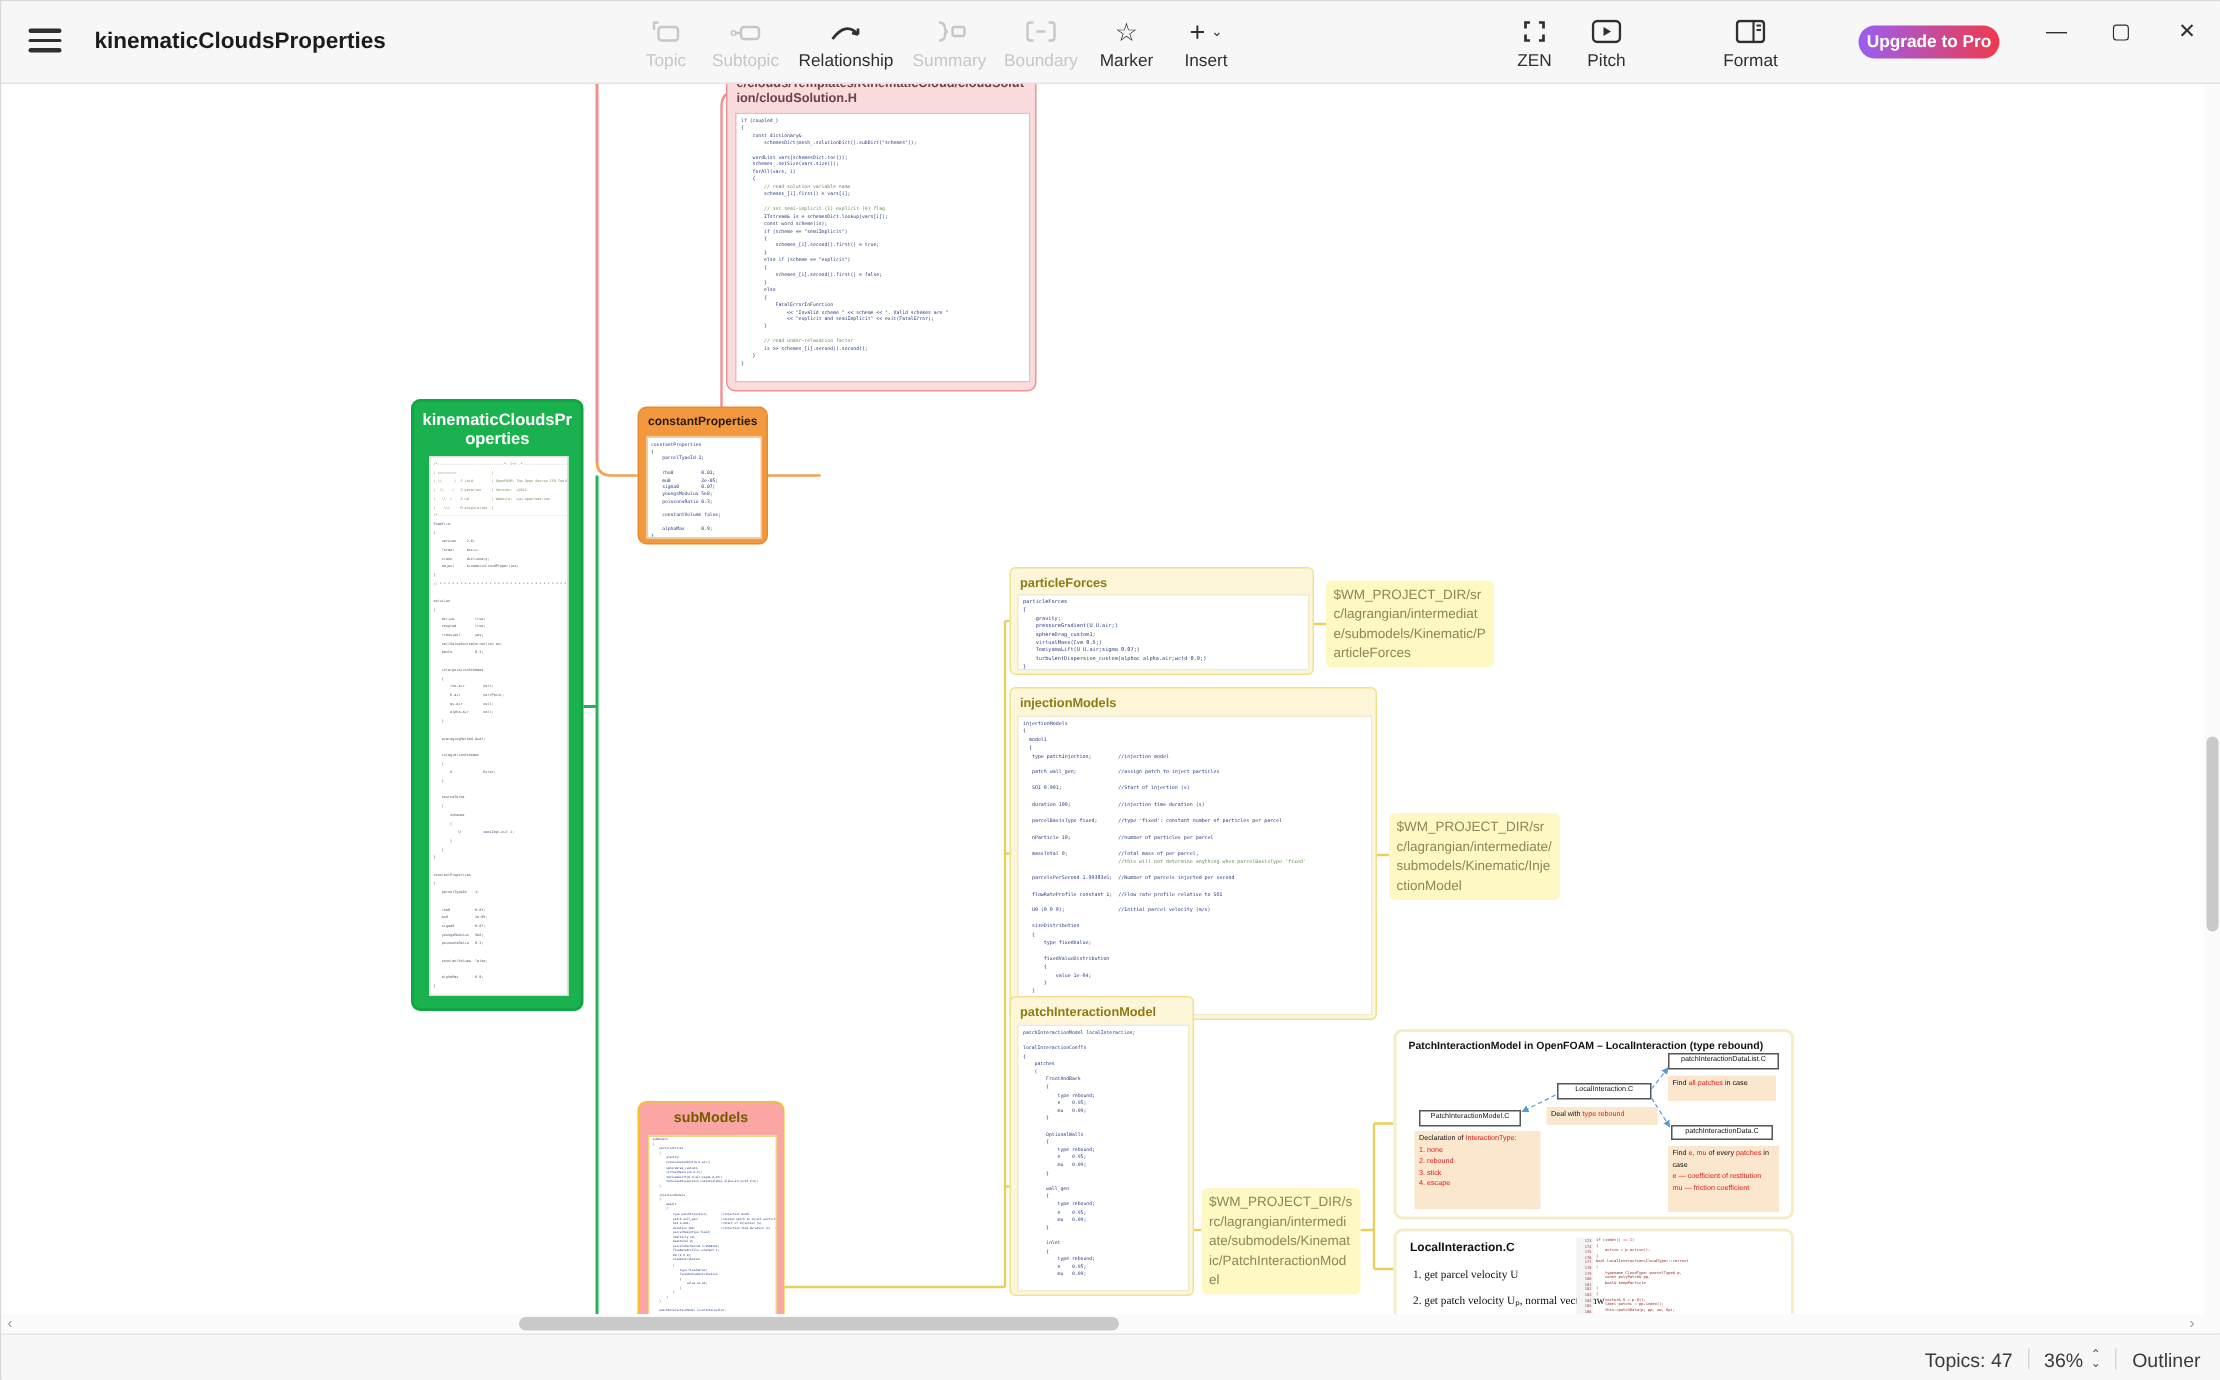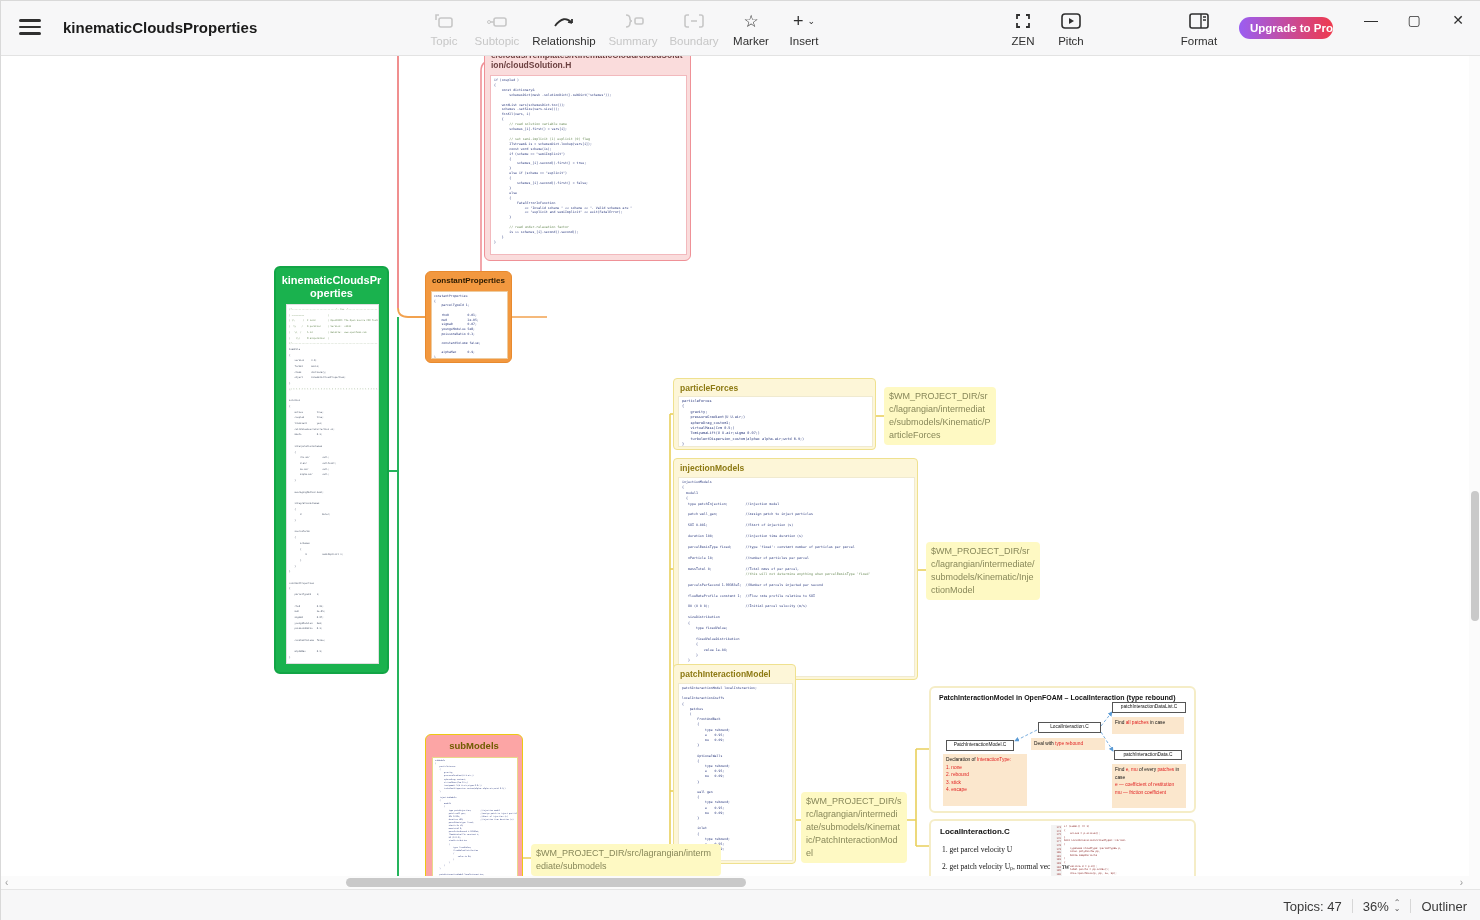--- a/index.html
+++ b/index.html
@@ -13,21 +13,21 @@
   .hamburger { position:absolute; left:18px; top:18px; width:22px; height:17px; cursor:pointer; }
   .hamburger span { display:block; height:2.5px; background:#2f2f2f; border-radius:2px; margin-bottom:4px; }
   .doc-title { position:absolute; left:62px; top:18px; font-size:15px; font-weight:700; color:#1b1b1b; }
   .tool { position:absolute; top:8px; width:64px; text-align:center; cursor:pointer; }
   .tool .ticon { height:24px; display:flex; align-items:center; justify-content:center; }
   .tool .tlabel { font-size:11.5px; margin-top:2px; color:#2f2f2f; }
   .tool.disabled .tlabel { color:#c7c7c7; }
   .tool.disabled svg * { stroke:#c7c7c7 !important; fill:none; }
   .pill { position:absolute; left:1238px; top:16px; width:94px; height:22px; border-radius:11px;
           background:linear-gradient(90deg,#9a5ef2 0%,#ef3a4d 100%); color:#fff; font-size:11.5px;
-          font-weight:700; text-align:right; line-height:22px; cursor:pointer; }
+          font-weight:700; text-align:center; line-height:22px; cursor:pointer; }
   .winbtn { position:absolute; top:6px; width:30px; height:26px; text-align:center; line-height:26px;
             font-size:14px; color:#2f2f2f; cursor:pointer; }
 
   
   #canvas { position:absolute; left:0; top:55px; width:1468px; height:820px; overflow:hidden; background:#fff; }
   #edges { position:absolute; left:0; top:0; z-index:0; }
 
   .node { position:absolute; border-radius:6px; z-index:2; cursor:pointer; }
   .card { position:absolute; background:#fff; overflow:hidden; }
   .code { font-family:"DejaVu Sans Mono", monospace; color:#2b3a7e; }
@@ -374,21 +374,20 @@
           <div class="cl">                {</div>
           <div class="cl">                    value 1e-04;</div>
           <div class="cl">                }</div>
           <div class="cl">            }</div>
           <div class="cl">        }</div>
           <div class="cl">    }</div>
           <div class="cl"> </div>
           <div class="cl">    patchInteractionModel localInteraction;</div>
         </div>
     </div>
-    <div class="plabel" style="left:530px; top:788px; width:190px;">$WM_PROJECT_DIR/src/lagrangian/intermediate/submodels</div>
 
     <div class="wcard" style="left:928px; top:630px; width:267px; height:127px;">
       <div class="wtitle" style="position:absolute; left:8px; top:6px; font-size:7px;">PatchInteractionModel in OpenFOAM – LocalInteraction (type rebound)</div>
       <svg width="267" height="127" style="position:absolute; left:0; top:0;">
         <defs>
           <marker id="ah" markerWidth="6" markerHeight="6" refX="5" refY="3" orient="auto">
             <path d="M0,0 L6,3 L0,6 Z" fill="#5b9bd5"></path>
           </marker>
         </defs>
         <line x1="106" y1="42" x2="84" y2="53" stroke="#5b9bd5" stroke-width="0.8" stroke-dasharray="3,2" marker-end="url(#ah)"></line>
@@ -536,21 +535,21 @@
     </div>
     <div class="tool" style="left:1038px;">
       <div class="ticon">
         <svg width="20" height="16" viewBox="0 0 20 16" fill="none">
             <rect x="1" y="1" width="18" height="14" rx="3" stroke="#2f2f2f" stroke-width="1.6"></rect>
             <path d="M8,5 L13,8 L8,11 Z" fill="#2f2f2f"></path>
           </svg>
       </div>
       <div class="tlabel">Pitch</div>
     </div>
-    <div class="tool" style="left:1166px;">
+    <div class="tool" style="left:1134px;">
       <div class="ticon">
         <svg width="20" height="16" viewBox="0 0 20 16" fill="none">
             <rect x="1" y="1" width="18" height="14" rx="2" stroke="#2f2f2f" stroke-width="1.6"></rect>
             <path d="M12,1 V15 M14,4 H17 M14,7 H17" stroke="#2f2f2f" stroke-width="1.4"></path>
           </svg>
       </div>
       <div class="tlabel">Format</div>
     </div>
 
     <div class="pill">Upgrade to Pro</div>

